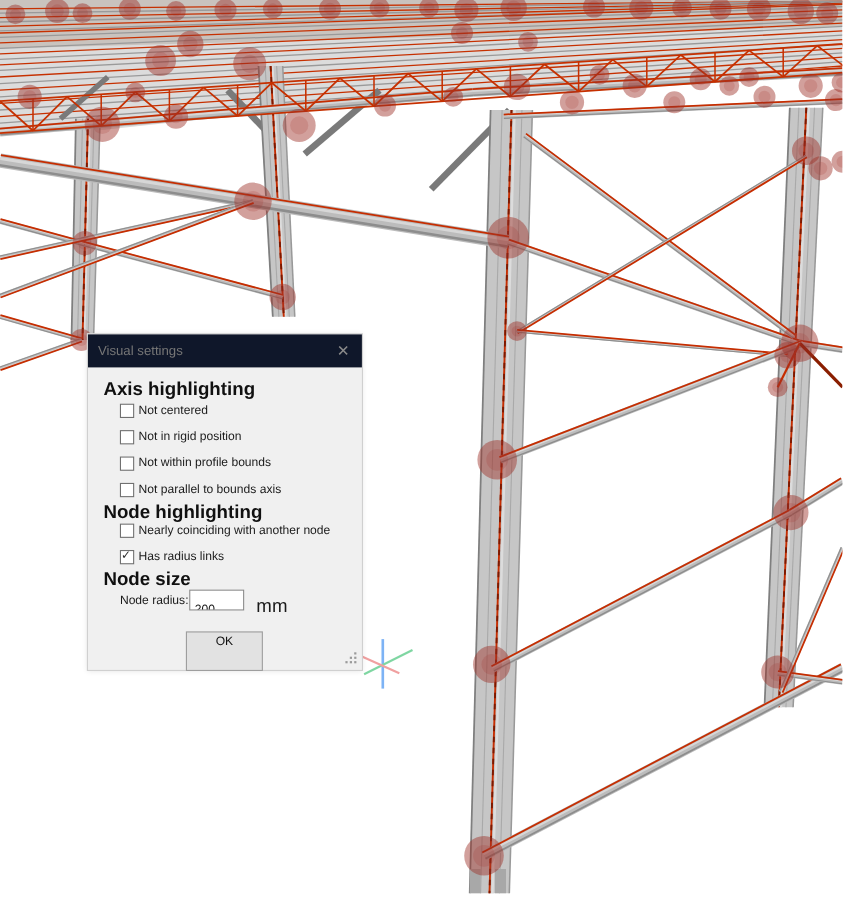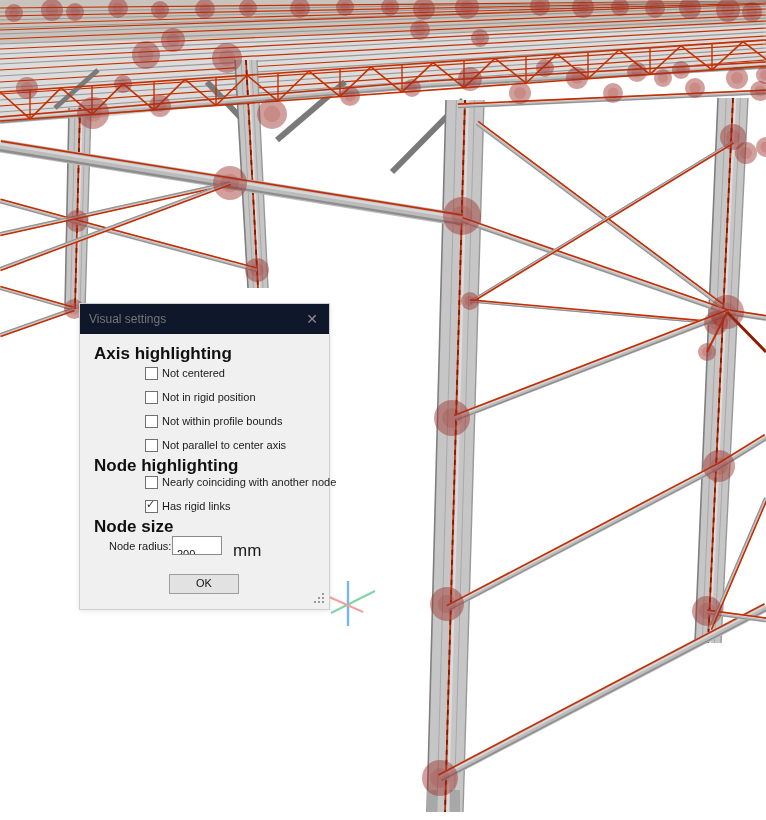--- a/index.html
+++ b/index.html
@@ -8,30 +8,30 @@
   #scene{position:absolute;left:0;top:0;width:766px;height:820px;}
 
   
   .dialog{position:absolute;left:79px;top:303px;width:251px;height:307px;background:#f0f0f0;
           border:1px solid #d0d0d0;box-sizing:border-box;box-shadow:0 1px 5px rgba(0,0,0,0.10);}
   .titlebar{position:absolute;left:0;top:0;width:100%;height:30px;background:#0f172a;}
   .title{position:absolute;left:9px;top:8px;font-size:12px;color:#767676;white-space:nowrap;}
   .close{position:absolute;right:4px;top:4px;width:26px;height:22px;text-align:center;line-height:22px;
          font-size:14px;color:#8a8a8a;cursor:default;}
   .sec-head{position:absolute;left:14px;font-size:17px;font-weight:bold;color:#101010;white-space:nowrap;}
-  .cbrow{position:absolute;left:29px;display:flex;align-items:center;height:14px;margin-left:36px;}
+  .cbrow{position:absolute;left:29px;display:flex;align-items:center;height:14px;}
   .cb{position:relative;width:11px;height:11px;background:#ffffff;border:1px solid #707070;flex:0 0 auto;}
   .cb .mark{position:absolute;left:0px;top:-3px;font-size:11px;color:#303030;}
   .cb-label{font-size:11px;color:#1a1a1a;margin-left:4px;white-space:nowrap;}
   .radius-label{position:absolute;left:29px;top:236px;font-size:11px;color:#1a1a1a;}
   .radius-input{position:absolute;left:92px;top:232px;width:50px;height:19px;box-sizing:border-box;
                 border:1px solid #8a8a8a;background:#fff;font-size:11px;padding:16px 0 0 4px;
                 font-family:"Liberation Sans", sans-serif;color:#111;}
   .unit{position:absolute;left:153px;top:237px;font-size:17px;color:#1a1a1a;}
-  .ok{position:absolute;left:89px;top:270px;width:70px;height:20px;background:#e2e2e2;
+  .ok{position:absolute;left:89px;top:270px;width:70px;height:36px;background:#e2e2e2;
       border:1px solid #9e9e9e;box-sizing:border-box;font-size:11px;color:#111;
       text-align:center;line-height:17px;}
   .grip{position:absolute;right:5px;bottom:6px;width:2px;height:2px;background:#9a9a9a;
         box-shadow:-4px 0 #9a9a9a,-8px 0 #9a9a9a,0 -4px #9a9a9a,-4px -4px #9a9a9a,0 -8px #9a9a9a;}
 </style>
 </head>
 <body>
 
 <div class="stage">
 
@@ -380,34 +380,34 @@
     <div class="cbrow" style="top:86px">
       <span class="cb"></span>
       <span class="cb-label">Not in rigid position</span>
     </div>
     <div class="cbrow" style="top:110px">
       <span class="cb"></span>
       <span class="cb-label">Not within profile bounds</span>
     </div>
     <div class="cbrow" style="top:134px">
       <span class="cb"></span>
-      <span class="cb-label">Not parallel to center axis</span>
+      <span class="cb-label">Not parallel to bounds axis</span>
     </div>
 
     <div class="sec-head" style="top:152px">Node highlighting</div>
 
     <div class="cbrow" style="top:171px">
       <span class="cb"></span>
       <span class="cb-label">Nearly coinciding with another node</span>
     </div>
     <div class="cbrow" style="top:195px">
       <span class="cb checked">
           <span class="mark">✓</span>
         </span>
-      <span class="cb-label">Has rigid links</span>
+      <span class="cb-label">Has radius links</span>
     </div>
 
     <div class="sec-head" style="top:213px">Node size</div>
 
     <span class="radius-label">Node radius:</span>
     <input class="radius-input" type="text" value="200" style="">
     <span class="unit">mm</span>
 
     <div class="ok">OK</div>
     <div class="grip"></div>

